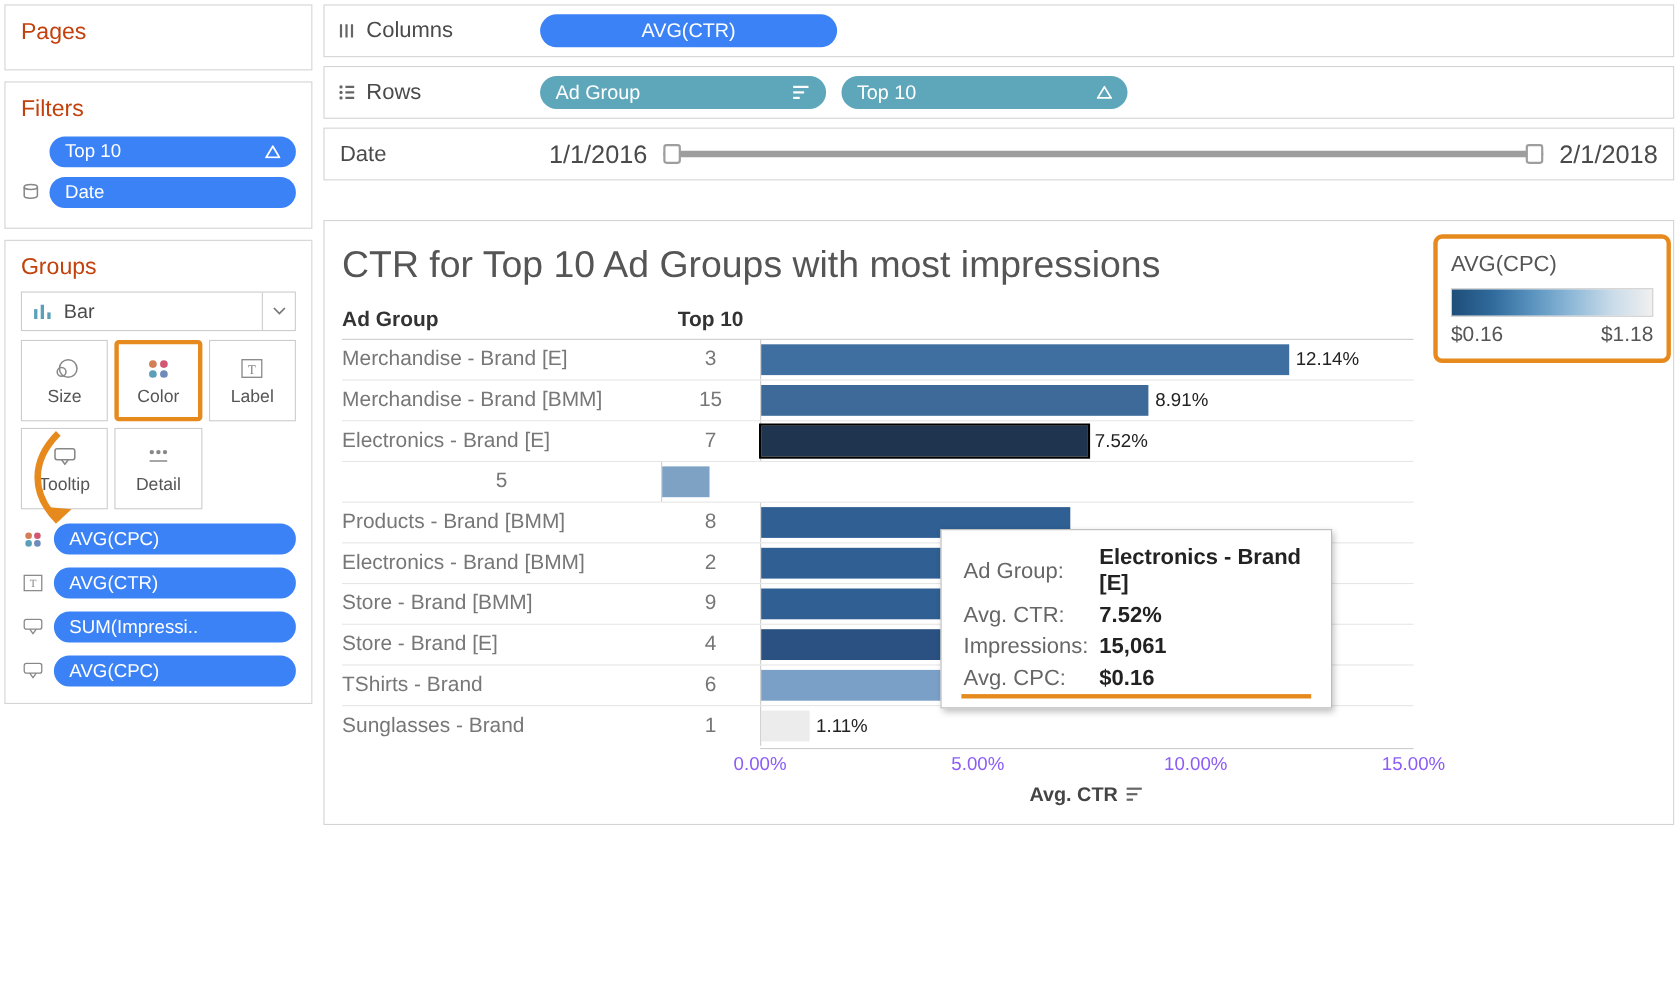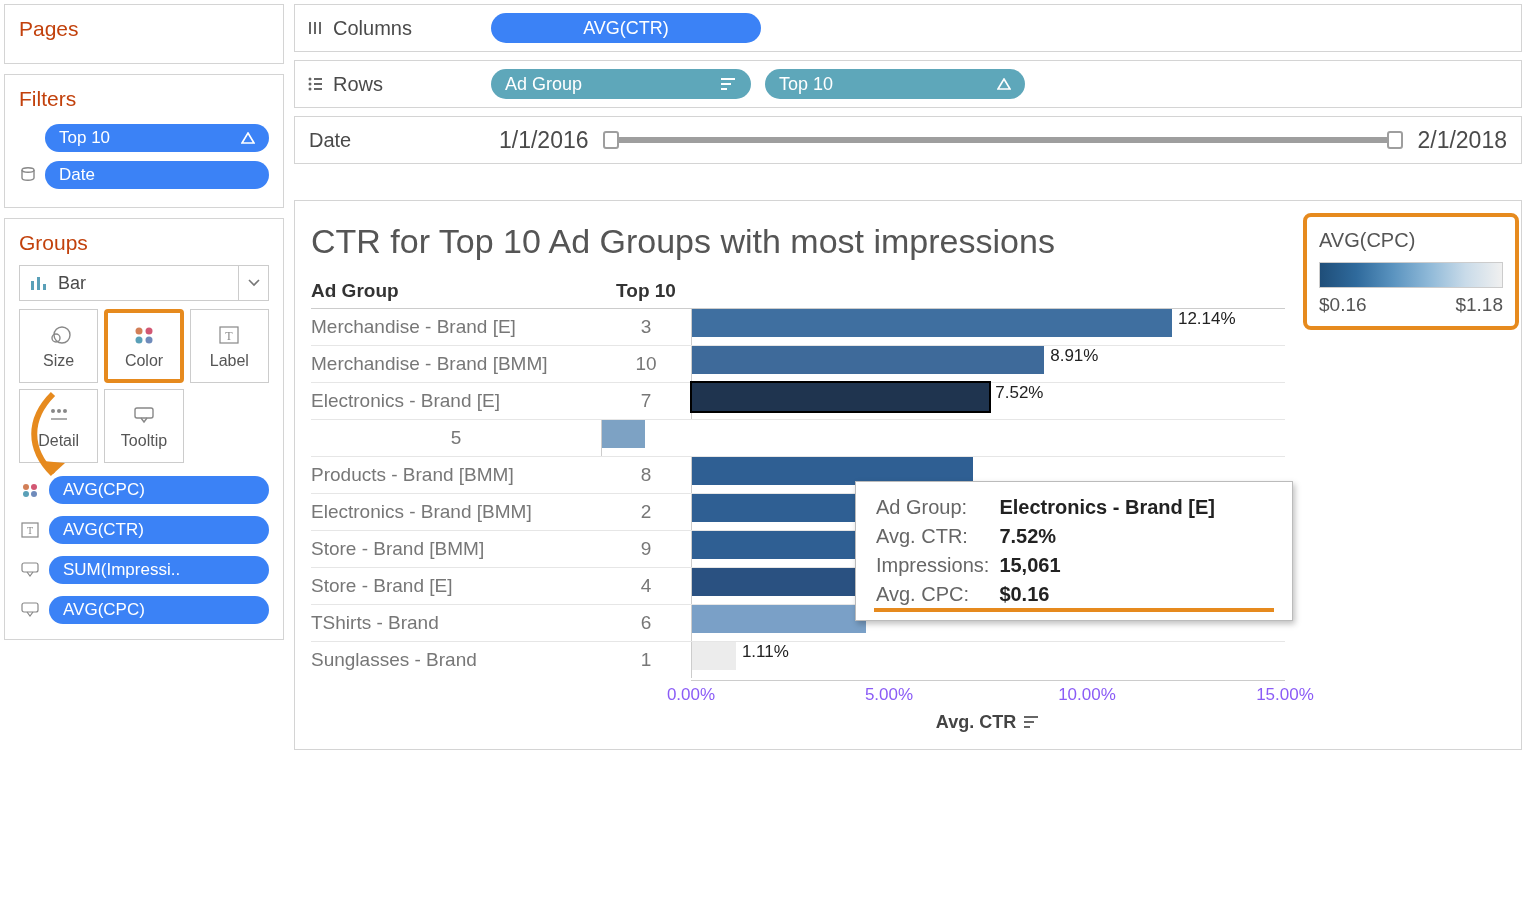--- a/index.html
+++ b/index.html
@@ -50,21 +50,21 @@
 
 
 .viz { border: 1px solid #d4d4d4; position: relative; display: flex; margin-top: 28px; }
 .viz-body { flex: 1; padding: 20px 16px 16px 16px; }
 .viz-title { font-size: 34px; font-weight: 400; color: #555; line-height: 1.2; margin-bottom: 18px; }
 .col-headers { display: grid; grid-template-columns: 290px 90px 1fr; font-weight: 700; font-size: 19px; color: #333; padding-bottom: 6px; }
 .chart-rows .row { display: grid; grid-template-columns: 290px 90px 1fr; align-items: center; height: 37px; border-top: 1px solid #e6e6e6; }
 .chart-rows .row:first-child { border-top: 1px solid #ccc; }
 .gname { font-size: 19px; color: #777; white-space: nowrap; overflow: hidden; text-overflow: ellipsis; padding-right: 6px; }
 .rank { font-size: 19px; color: #777; text-align: center; }
-.bar-wrap { position: relative; height: 100%; display: flex; align-items: flex-start; border-left: 1px solid #ccc; }
+.bar-wrap { position: relative; height: 100%; display: flex; align-items: center; border-left: 1px solid #ccc; }
 .bar { height: 28px; }
 .bar-label { font-size: 17px; color: #222; margin-left: 6px; }
 .axis { display: grid; grid-template-columns: 290px 90px 1fr; margin-top: 2px; }
 .axis-ticks { position: relative; height: 26px; border-top: 1px solid #ccc; }
 .tick { position: absolute; top: 4px; transform: translateX(-50%); font-size: 17px; color: #8b5cf6; }
 .axis-title { text-align: center; font-size: 18px; font-weight: 600; color: #444; margin-top: 4px; display: flex; justify-content: center; align-items: center; gap: 8px; }
 
 
 .legend-panel { width: 220px; padding: 10px 0 0 0; }
 .legend-box { margin: 6px; padding: 12px 12px 10px 12px; }
@@ -167,37 +167,37 @@
           <span class="ic">
             <svg width="20" height="18">
                 <rect x="1" y="1" width="18" height="16" fill="none" stroke="#888" stroke-width="1.2"></rect>
                 <text x="10" y="14" text-anchor="middle" font-size="12" fill="#888" font-family="serif">T</text>
               </svg>
           </span>
           <span>Label</span>
         </div>
         <div class="mark-cell">
           <span class="ic">
+            <svg width="22" height="18">
+                <rect x="2" y="2" width="18" height="10" rx="2" fill="none" stroke="#888" stroke-width="1.4"></rect>
+                <path d="M8 12 L11 16 L14 12" fill="none" stroke="#888" stroke-width="1.4"></path>
+              </svg>
+          </span>
+          <span>Tooltip</span>
+        </div>
+        <div class="mark-cell">
+          <span class="ic">
             <svg width="20" height="16">
                 <circle cx="4" cy="4" r="2" fill="#888"></circle>
                 <circle cx="10" cy="4" r="2" fill="#888"></circle>
                 <circle cx="16" cy="4" r="2" fill="#888"></circle>
                 <line x1="2" y1="12" x2="18" y2="12" stroke="#888" stroke-width="1.4"></line>
               </svg>
           </span>
           <span>Detail</span>
-        </div>
-        <div class="mark-cell">
-          <span class="ic">
-            <svg width="22" height="18">
-                <rect x="2" y="2" width="18" height="10" rx="2" fill="none" stroke="#888" stroke-width="1.4"></rect>
-                <path d="M8 12 L11 16 L14 12" fill="none" stroke="#888" stroke-width="1.4"></path>
-              </svg>
-          </span>
-          <span>Tooltip</span>
         </div>
         <div></div>
       </div>
 
       <svg class="arrow-svg" style="left:18px; top:170px;" width="60" height="110">
         <path d="M30 5 C 5 30, 5 60, 30 85" fill="none" stroke="#e68a1e" stroke-width="6"></path>
         <path d="M30 85 L20 72 L42 74 Z" fill="#e68a1e"></path>
       </svg>
 
       <div class="pill-list">
@@ -327,21 +327,21 @@
             <div class="row">
               <div class="gname">Merchandise - Brand [E]</div>
               <div class="rank">3</div>
               <div class="bar-wrap">
                 <div class="bar" style="width: 80.9333%; background: rgb(63, 111, 160);"></div>
                 <span class="bar-label">12.14%</span>
               </div>
             </div>
             <div class="row">
               <div class="gname">Merchandise - Brand [BMM]</div>
-              <div class="rank">10</div>
+              <div class="rank">15</div>
               <div class="bar-wrap">
                 <div class="bar" style="width: 59.4%; background: rgb(62, 106, 154);"></div>
                 <span class="bar-label">8.91%</span>
               </div>
             </div>
             <div class="row">
               <div class="gname">Electronics - Brand [E]</div>
               <div class="rank">7</div>
               <div class="bar-wrap">
                 <div class="bar" style="width: 50.1333%; background: rgb(31, 52, 79); outline: rgb(0, 0, 0) solid 2px;"></div>
@@ -430,21 +430,21 @@
         <div class="legend-box hl-orange-box">
           <div class="legend-title">AVG(CPC)</div>
           <div class="gradient"></div>
           <div class="legend-vals">
             <span>$0.16</span>
             <span>$1.18</span>
           </div>
         </div>
       </div>
 
-      <div class="tooltip" style="left:560px; top:280px; width:438px;">
+      <div class="tooltip" style="left:560px; top:280px; width:356px;">
         <table>
           <tbody>
               <tr>
                 <td>Ad Group:</td>
                 <td class="val">Electronics - Brand [E]</td>
               </tr>
           <tr>
                 <td>Avg. CTR:</td>
                 <td class="val">7.52%</td>
               </tr>

